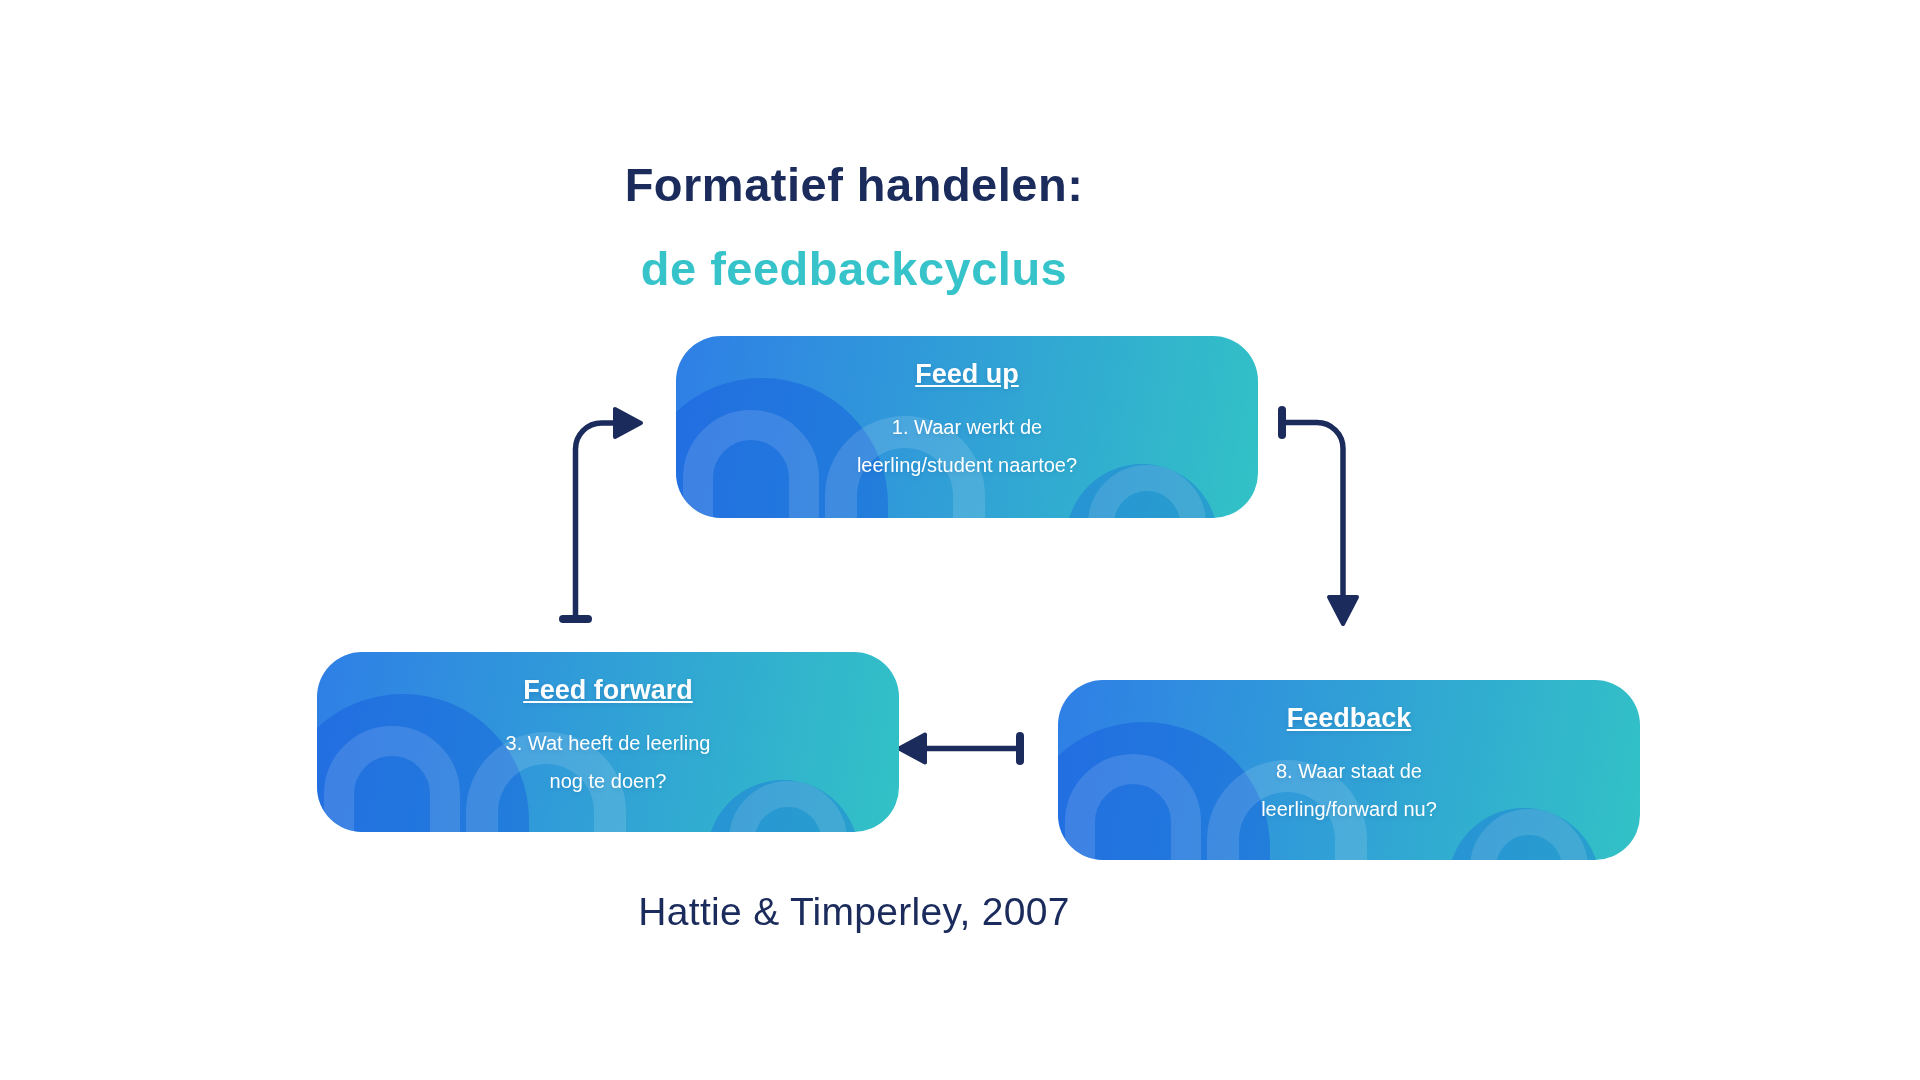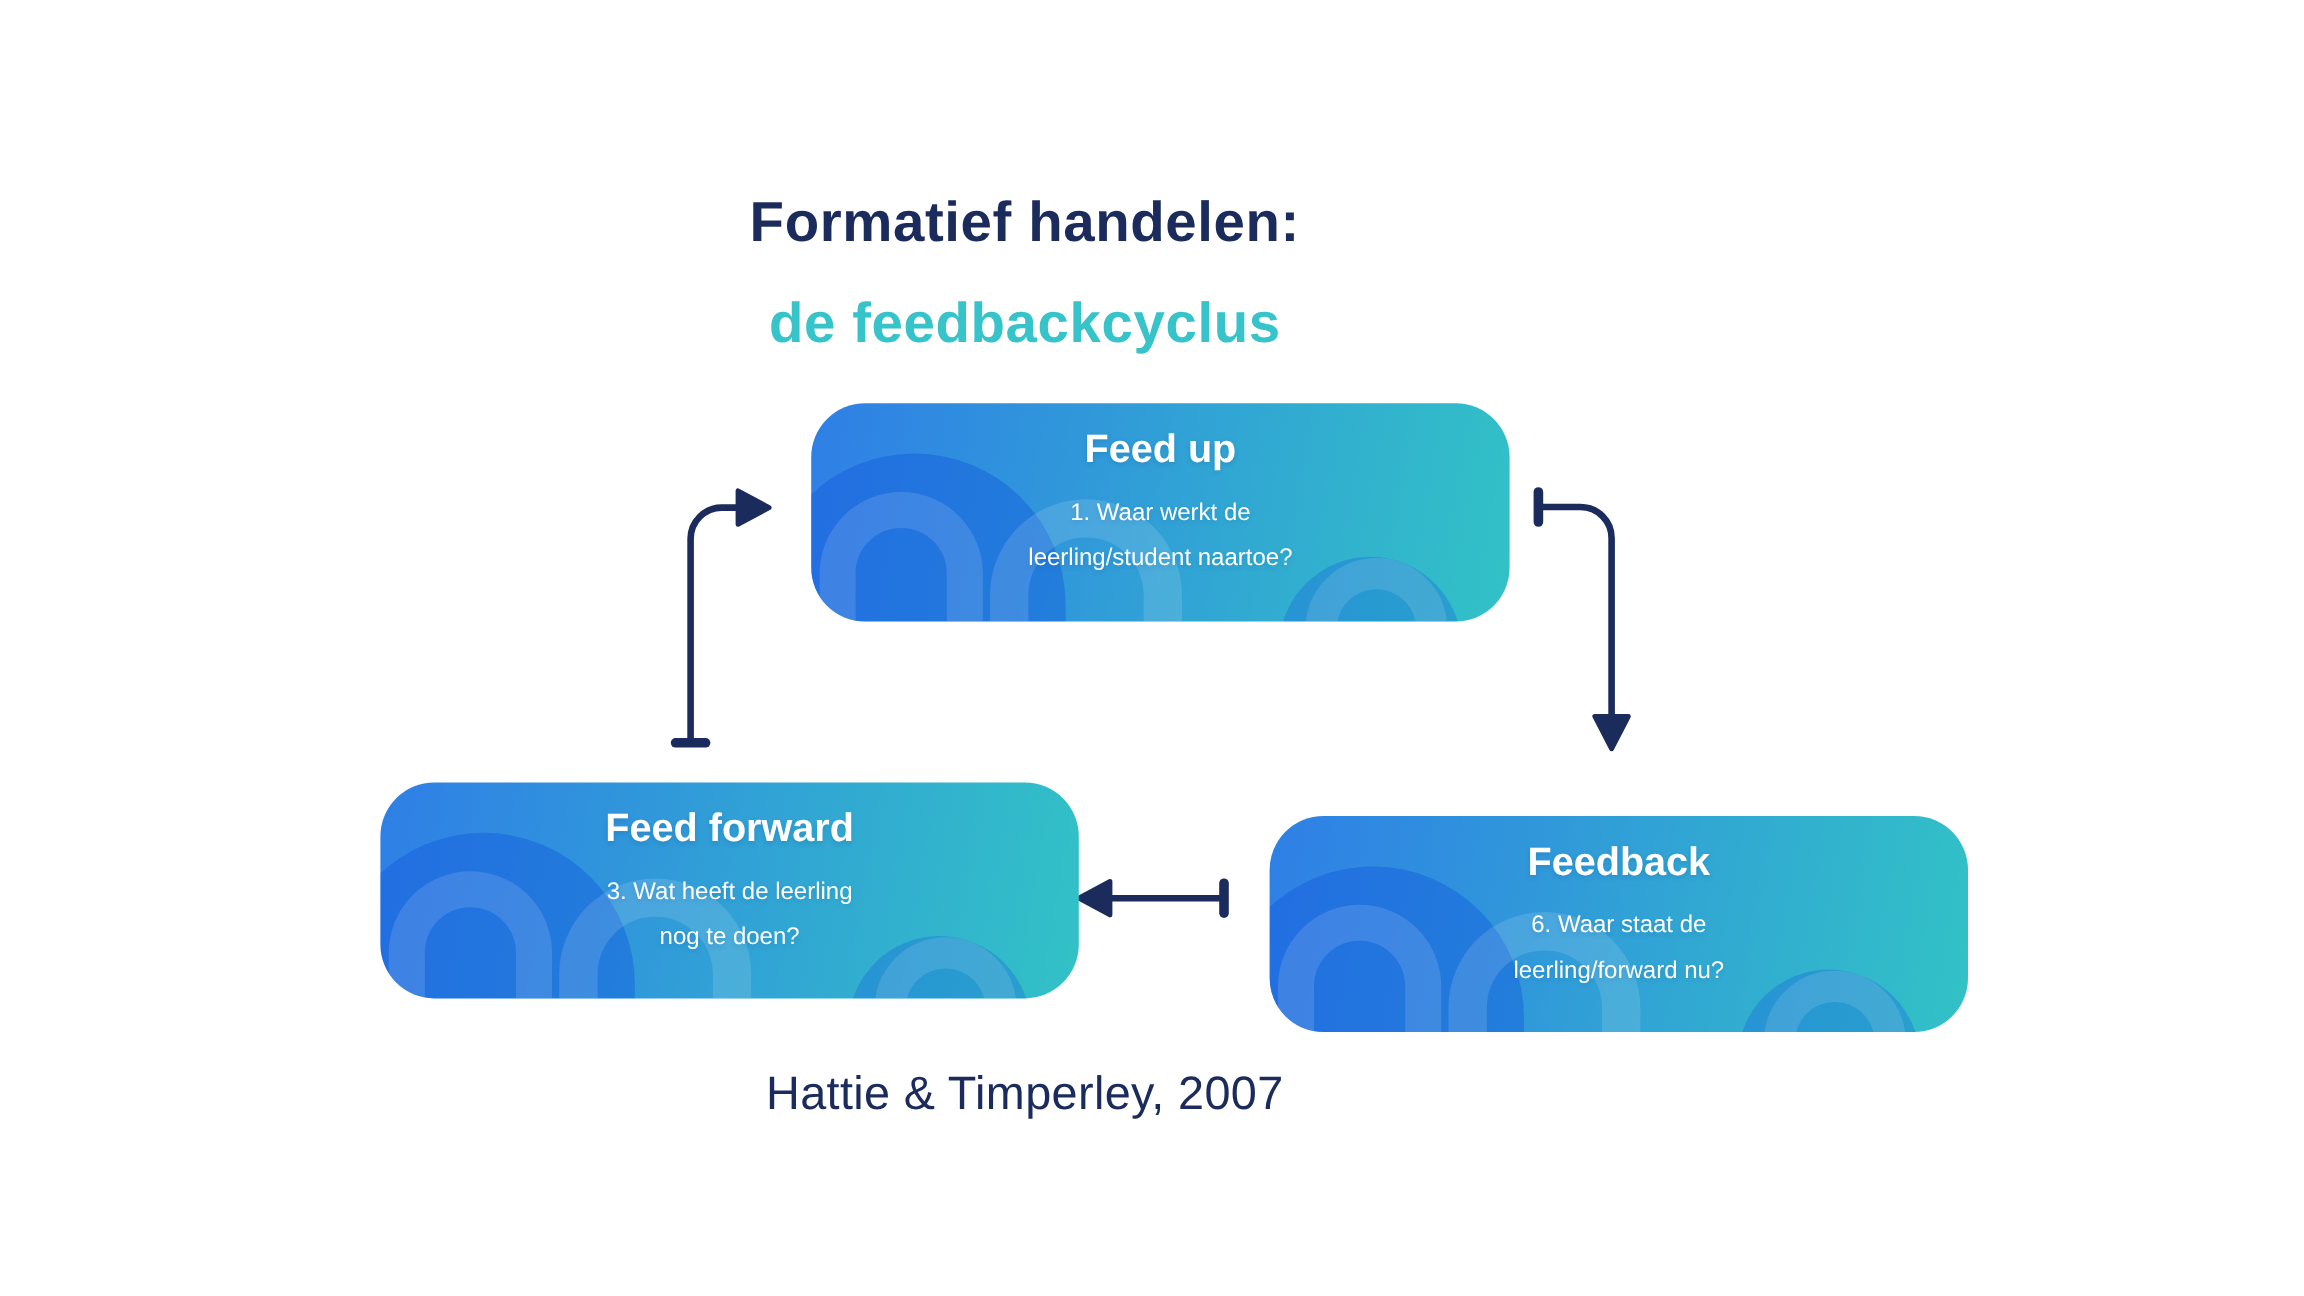--- a/index.html
+++ b/index.html
@@ -33,22 +33,23 @@
     background:linear-gradient(100deg,var(--grad-start) 0%,var(--grad-end) 100%);
     color:#ffffff;text-align:center;
     padding-top:16px;
   }
   .box-feed-up{left:676px;top:336px;height:182px;}
   .box-feed-forward{left:292px;top:652px;height:180px;margin-left:25px;}
   .box-feedback{left:1058px;top:680px;height:180px;}
   .wm{position:absolute;left:0;top:0;width:100%;height:100%;pointer-events:none;}
   .box-content{position:relative;}
   .box-heading{
-    font-size:33px;font-weight:700;line-height:44px;
+    font-size:27px;font-weight:700;line-height:44px;
     text-shadow:0 2px 4px rgba(16,60,120,0.18);
+    text-decoration:underline;
   }
   .box-body{
     margin-top:12px;
     font-size:20px;font-weight:400;line-height:38px;
     text-shadow:0 2px 4px rgba(16,60,120,0.15);
   }
   .box-body span{display:block;}
   .arrows{position:absolute;left:0;top:0;width:1920px;height:1080px;pointer-events:none;}
   .attribution{
     position:absolute;top:890px;left:0;right:0;
@@ -125,21 +126,21 @@
     <svg class="wm" viewBox="0 0 582 180" preserveAspectRatio="none" aria-hidden="true">
       <path d="M-40,230 V168 A126,126 0 0 1 212,168 V230 Z" fill="rgba(13,82,221,0.38)"></path>
       <path d="M390,230 V204 A76,76 0 0 1 542,204 V230 Z" fill="rgba(13,82,221,0.28)"></path>
       <path d="M22,230 V142 A53,53 0 0 1 128,142 V230" fill="none" stroke="rgba(255,255,255,0.13)" stroke-width="30"></path>
       <path d="M165,230 V160 A64,64 0 0 1 293,160 V230" fill="none" stroke="rgba(255,255,255,0.13)" stroke-width="32"></path>
       <path d="M425,230 V188 A46,46 0 0 1 517,188 V230" fill="none" stroke="rgba(255,255,255,0.12)" stroke-width="26"></path>
     </svg>
     <div class="box-content">
       <div class="box-heading">Feedback</div>
       <div class="box-body">
-          <span>6. Waar staat de</span>
+          <span>8. Waar staat de</span>
           <span>leerling/forward nu?</span>
         </div>
     </div>
   </div>
 
   <div class="attribution">Hattie &amp; Timperley, 2007</div>
 
 </div>
 
 </body></html>

